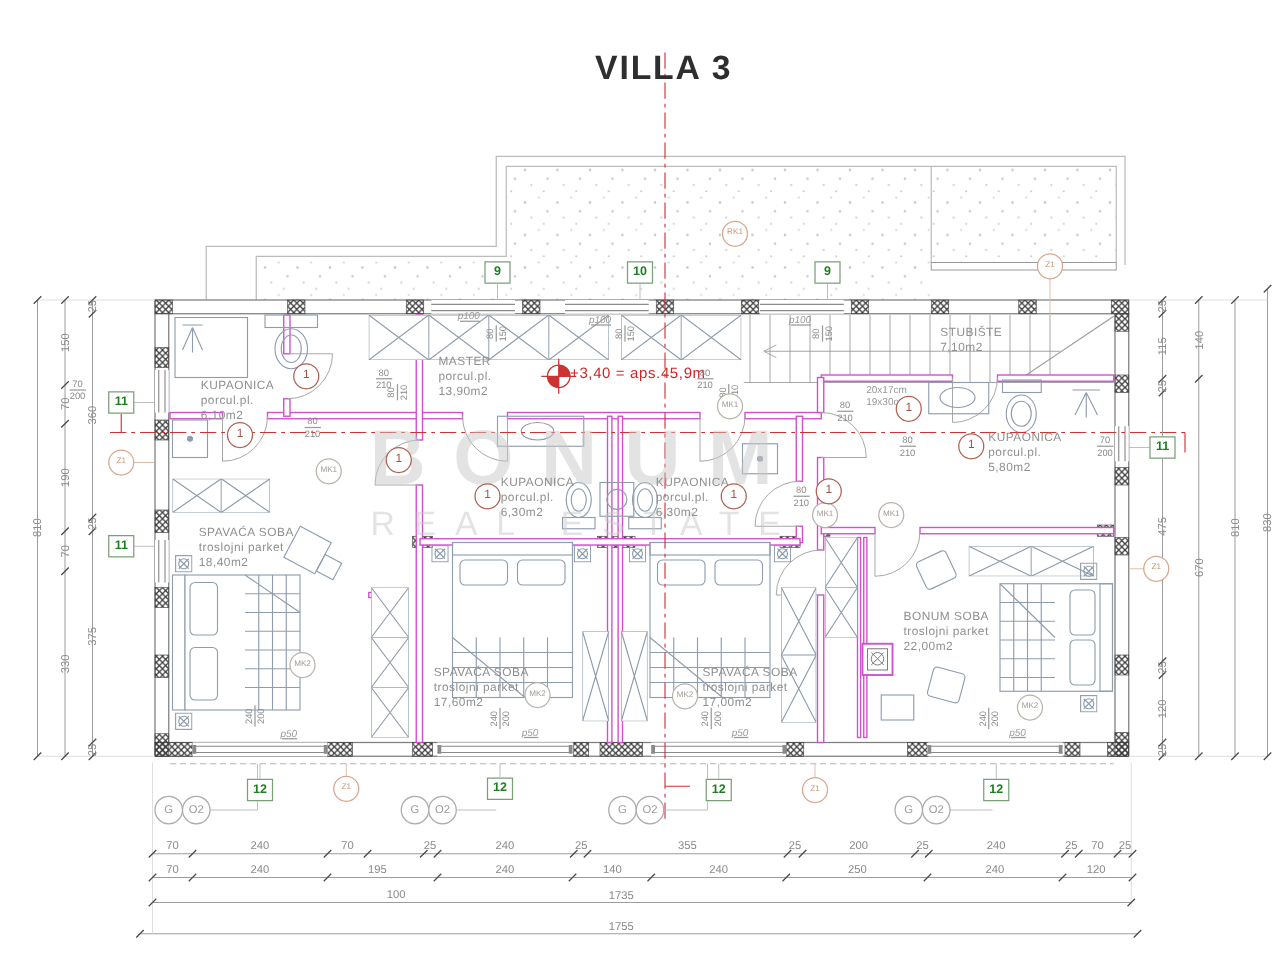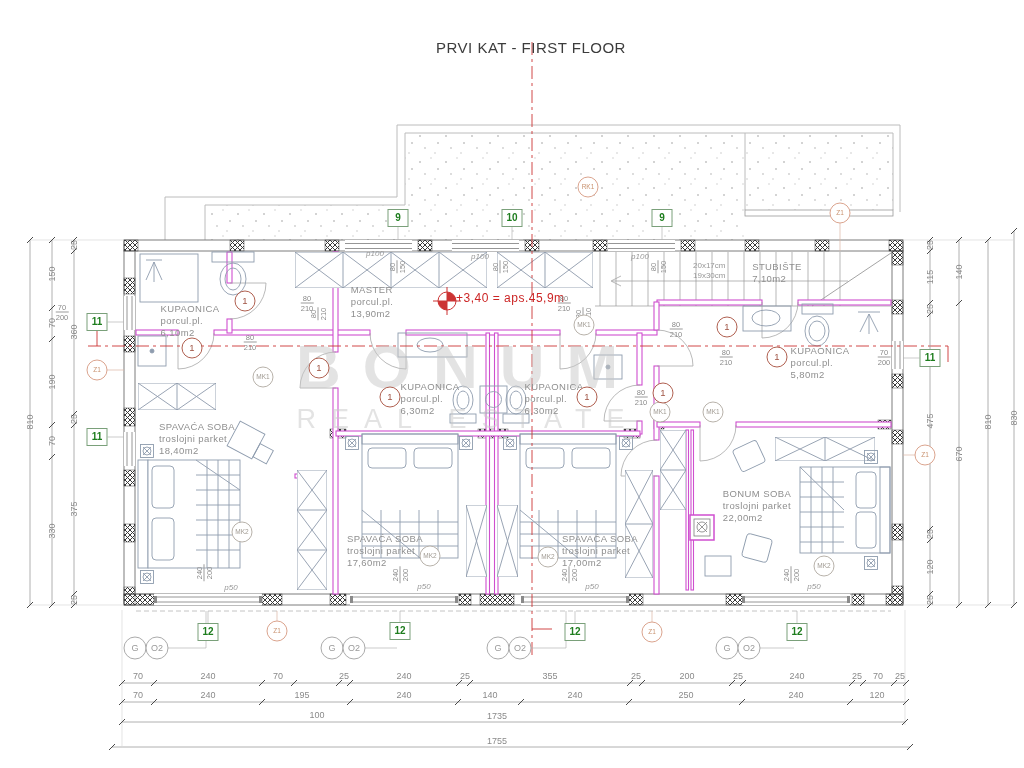--- a/index.html
+++ b/index.html
@@ -10,30 +10,30 @@
   .title .main{display:block;font-size:27px;font-weight:bold;letter-spacing:1.5px;line-height:32px;}
   .title .sub{display:block;font-size:15px;letter-spacing:.5px;color:#3c3c3c;line-height:20px;}
   .wm{position:absolute;left:468px;top:334px;transform:translateX(-50%);text-align:center;
       color:#c8c8c8;opacity:.5;pointer-events:none;z-index:3;}
   .wm .l1{display:block;font-size:62px;font-weight:bold;letter-spacing:22px;line-height:66px;}
   .wm .l2{display:block;font-size:27px;letter-spacing:15px;line-height:38px;}
   .room{position:absolute;transform:translateX(-50%);text-align:left;font-size:9.5px;line-height:12px;
         color:#8f8f8f;letter-spacing:.4px;white-space:nowrap;z-index:4;}
   .room span{display:block;}
   .elev{position:absolute;left:456px;top:291px;font-size:12px;color:#cc2626;letter-spacing:.5px;z-index:4;white-space:nowrap;}
-  .note{position:absolute;font-size:8px;line-height:10px;color:#979797;z-index:4;white-space:nowrap;}
+  .note{position:absolute;font-size:8px;line-height:10px;color:#979797;z-index:4;white-space:nowrap;margin-top:46px;}
   .dl,.dv{position:absolute;transform:translate(-50%,-50%);font-size:9px;color:#8a8a8a;
           font-style:normal;white-space:nowrap;z-index:4;}
   .dv{transform:translate(-50%,-50%) rotate(-90deg);}
   .frac{position:absolute;transform:translate(-50%,-50%);font-size:7.5px;line-height:9px;color:#8a8a8a;
         text-align:center;z-index:4;}
   .frac.v{transform:translate(-50%,-50%) rotate(-90deg);}
   .frac .t{display:block;border-bottom:1px solid #9b9b9b;padding:0 2px;}
   .frac .b{display:block;}
-  .wl{position:absolute;transform:translate(-50%,-50%);font-size:8px;color:#9a9a9a;font-style:italic;z-index:4;white-space:nowrap;}
+  .wl{position:absolute;transform:translate(-50%,-50%);font-size:8px;color:#9a9a9a;font-style:italic;z-index:4;white-space:nowrap;text-decoration:underline;}
   .gsq{position:absolute;transform:translate(-50%,-50%);min-width:15px;height:16px;padding:0 2px;
        border:1px solid #7aa07a;background:#fff;color:#1e7d1e;font-weight:bold;font-size:10px;
        line-height:16px;text-align:center;z-index:5;}
   .oc,.gc,.dc,.uc{position:absolute;transform:translate(-50%,-50%);border-radius:50%;background:#fff;
        text-align:center;z-index:5;}
   .oc{width:19px;height:19px;border:1px solid #dba48e;color:#c9926f;font-size:6.5px;line-height:18px;}
   .gc{width:19px;height:19px;border:1px solid #b8b2aa;color:#a09a92;font-size:6.5px;line-height:18px;}
   .dc{width:19px;height:19px;border:1px solid #b06050;color:#a05545;font-size:9.5px;line-height:18px;}
   .uc{width:21px;height:21px;border:1px solid #ababab;color:#9a9a9a;font-size:9px;line-height:20px;}
 </style>
@@ -340,21 +340,21 @@
     <path d="M277,622V611 M652,623V611 M106,370H124 M916,455H903 M840,222V251" stroke="#dbb6a4" stroke-width="0.7"></path>
   </g>
 </svg>
 
 <div class="wm">
   <span class="l1">BONUM</span>
   <span class="l2">REAL ESTATE</span>
 </div>
 
 <div class="title">
-  <span class="sub">PRVI KAT - FIRST FLOOR</span>
+  <span class="main">VILLA 3</span>
 </div>
 
 <div class="elev">+3,40  =  aps.45,9m</div>
 
 <div class="room" style="left:190px;top:303px">
   <span>KUPAONICA</span>
   <span>porcul.pl.</span>
   <span>6,10m2</span>
 </div>
 <div class="room" style="left:372px;top:284px">

